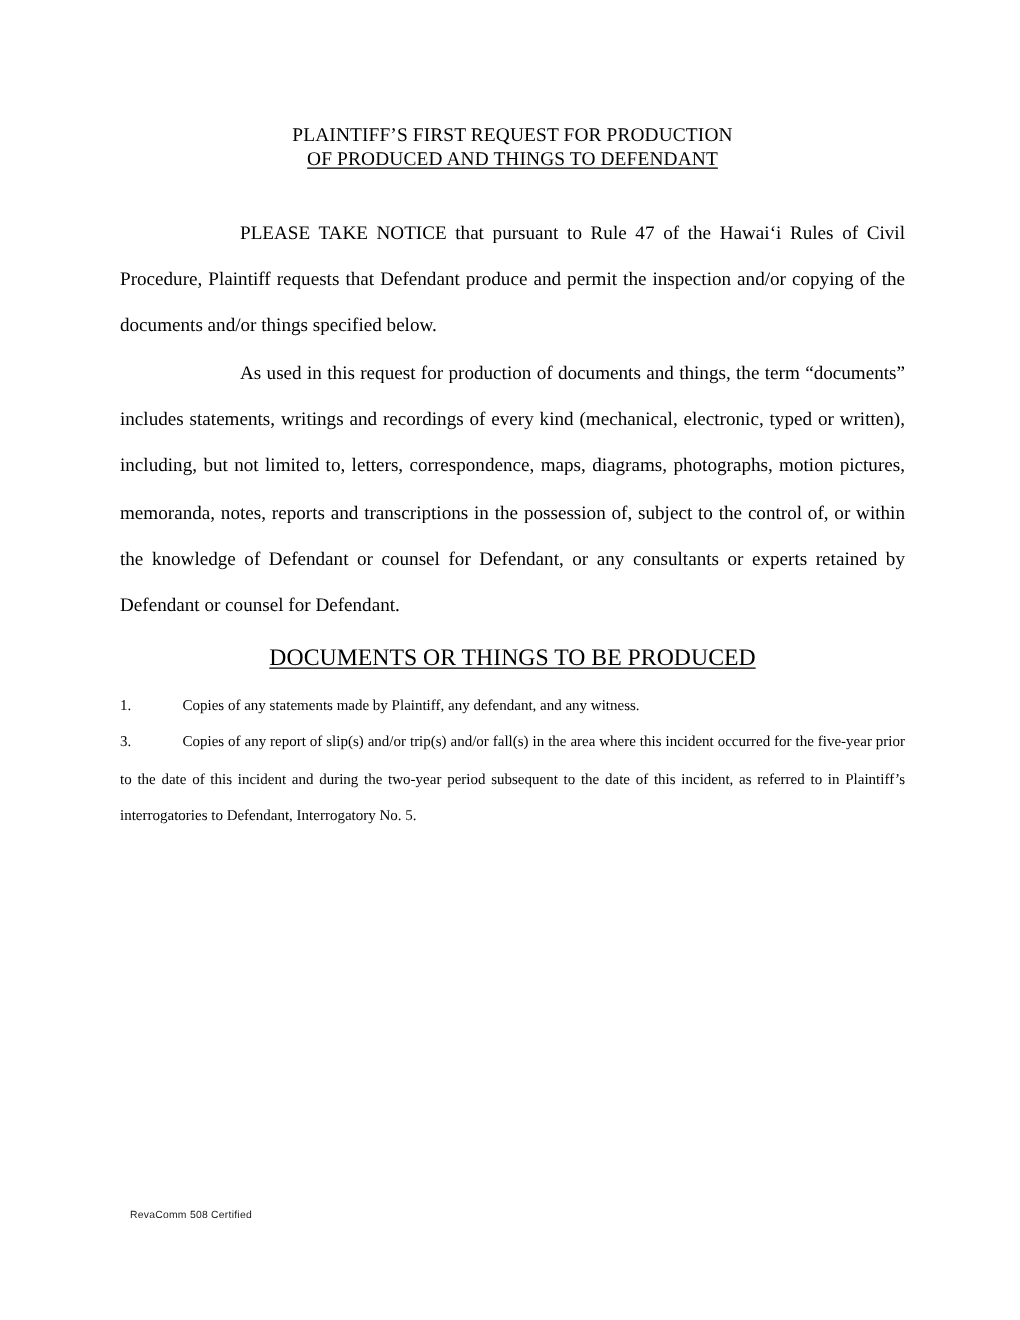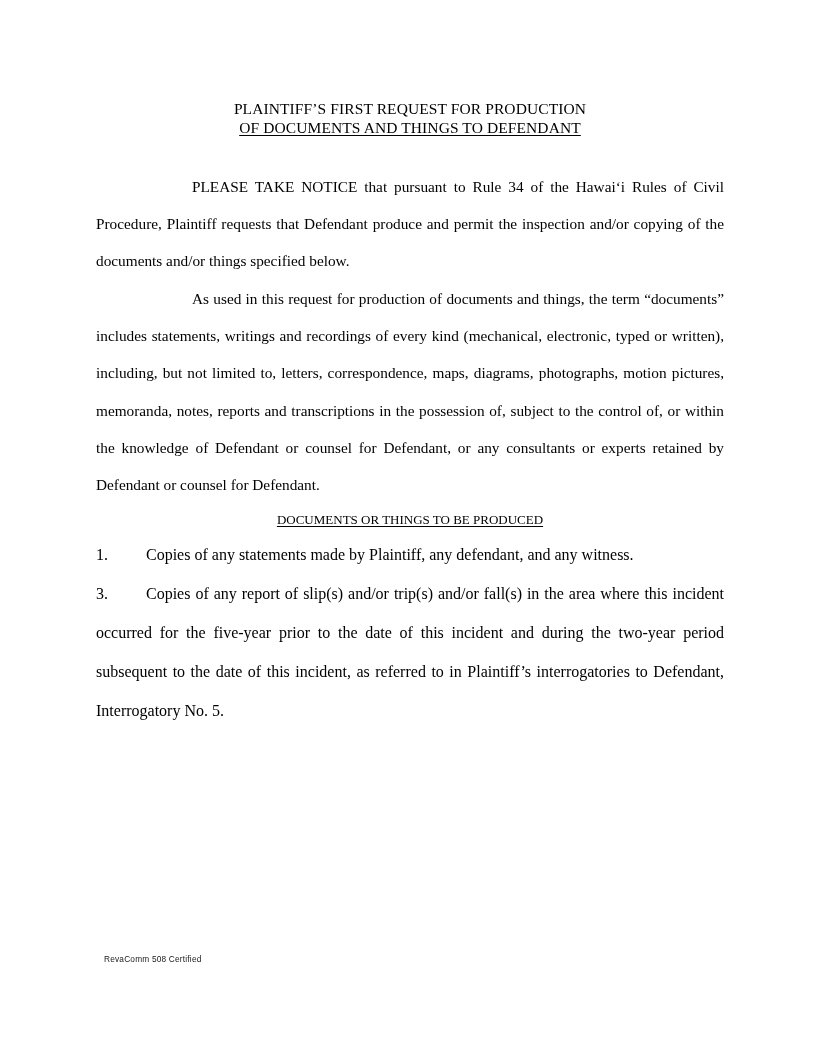--- a/index.html
+++ b/index.html
@@ -45,63 +45,63 @@
     text-align: justify;
     text-justify: inter-word;
   }
   p.para {
     margin: 0 0 0 0;
     text-indent: 96px;
     text-align: justify;
   }
   .section-heading {
     text-align: center;
-    font-size: 13px;
+    font-size: 19px;
     line-height: 2.44;
     margin: 0;
   }
   .section-heading span {
     text-decoration: underline;
     text-underline-offset: 2px;
   }
   .numbered {
     margin: 0;
-    font-size: 16px;
+    font-size: 12px;
     line-height: 2.44;
     text-align: justify;
     position: relative;
     padding-left: 0;
   }
   .numbered .num {
     display: inline-block;
     width: 50px;
   }
   .footer-cert {
     position: absolute;
     left: 104px;
-    bottom: 92px;
+    bottom: 80px;
     font-family: "Liberation Sans", sans-serif;
     font-size: 8.3px;
     color: #1a1a1a;
     letter-spacing: 0.2px;
   }
 </style>
 </head>
 <body>
 
 <div class="page">
 
   <div class="title-block">
     <span class="title-line1">PLAINTIFF’S FIRST REQUEST FOR PRODUCTION</span>
-    <span class="title-line2">OF DOCUMENTS AND THINGS TO DEFENDANT</span>
+    <span class="title-line2">OF PRODUCED AND THINGS TO DEFENDANT</span>
   </div>
 
   <div class="body-block">
 
-    <p class="para">PLEASE TAKE NOTICE that pursuant to Rule 34 of the Hawai‘i Rules of Civil Procedure, Plaintiff requests that Defendant produce and permit the inspection and/or copying of the documents and/or things specified below.</p>
+    <p class="para">PLEASE TAKE NOTICE that pursuant to Rule 47 of the Hawai‘i Rules of Civil Procedure, Plaintiff requests that Defendant produce and permit the inspection and/or copying of the documents and/or things specified below.</p>
 
     <p class="para">As used in this request for production of documents and things, the term “documents” includes statements, writings and recordings of every kind (mechanical, electronic, typed or written), including, but not limited to, letters, correspondence, maps, diagrams, photographs, motion pictures, memoranda, notes, reports and transcriptions in the possession of, subject to the control of, or within the knowledge of Defendant or counsel for Defendant, or any consultants or experts retained by Defendant or counsel for Defendant.</p>
 
 
     <p class="section-heading"><span>DOCUMENTS OR THINGS TO BE PRODUCED</span></p>
 
     <p class="numbered"><span class="num">1.</span><span>Copies of any statements made by Plaintiff, any defendant, and any witness.</span></p>
 
 
     <p class="numbered"><span class="num">3.</span><span>Copies of any report of slip(s) and/or trip(s) and/or fall(s) in the area where this incident occurred for the five-year prior to the date of this incident and during the two-year period subsequent to the date of this incident, as referred to in Plaintiff’s interrogatories to Defendant, Interrogatory No. 5.</span></p>

